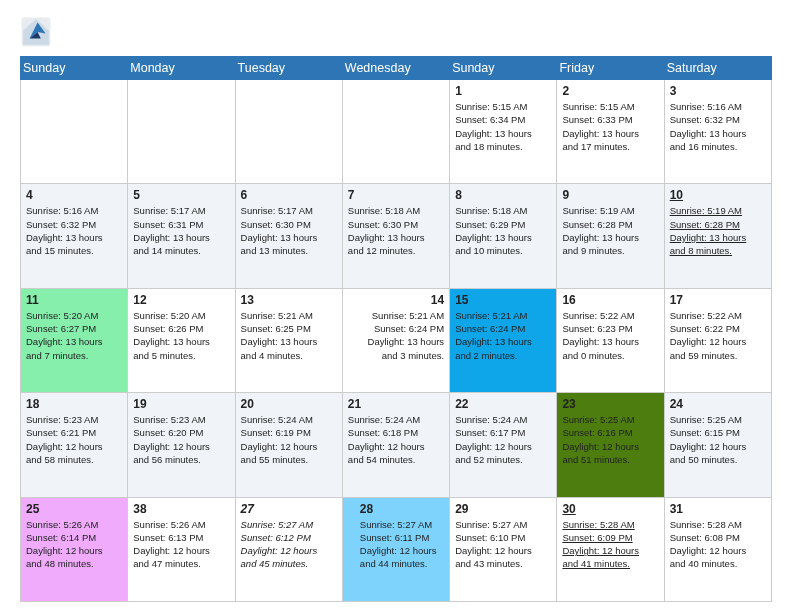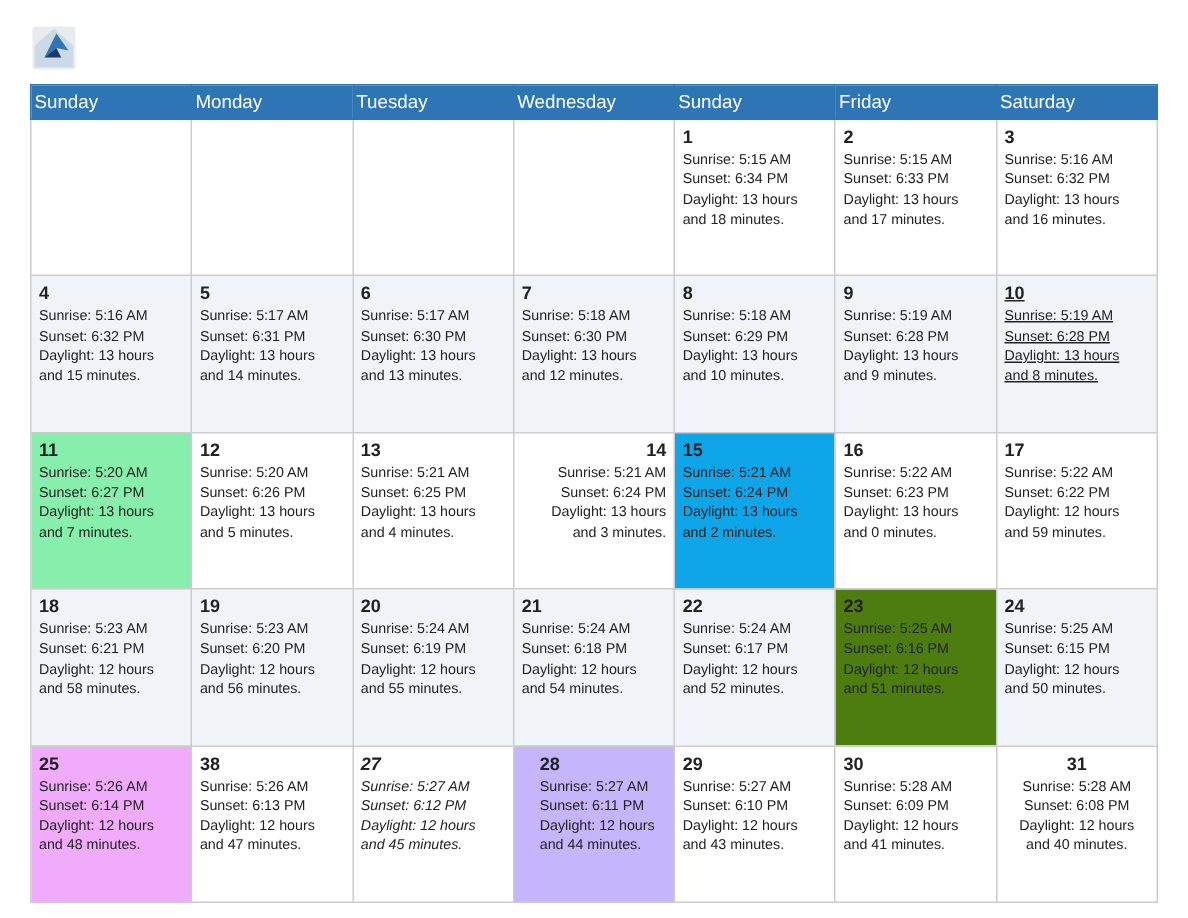--- a/index.html
+++ b/index.html
@@ -337,42 +337,42 @@
 Daylight: 12 hours
 and 47 minutes.</div>
           </td>
           <td style="background: rgb(255, 255, 255); font-style: italic;">
             <span class="day-num">27</span>
             <div class="day-info" style="white-space: pre-line;">Sunrise: 5:27 AM
 Sunset: 6:12 PM
 Daylight: 12 hours
 and 45 minutes.</div>
           </td>
-          <td style="background: #c4b5fd; padding-left: 17px;">
+          <td style="background: #7dd3fc; padding-left: 17px;">
             <span class="day-num">28</span>
             <div class="day-info" style="white-space: pre-line;">Sunrise: 5:27 AM
 Sunset: 6:11 PM
 Daylight: 12 hours
 and 44 minutes.</div>
           </td>
           <td style="background: rgb(255, 255, 255);">
             <span class="day-num">29</span>
             <div class="day-info" style="white-space: pre-line;">Sunrise: 5:27 AM
 Sunset: 6:10 PM
 Daylight: 12 hours
 and 43 minutes.</div>
           </td>
-          <td style="background: rgb(255, 255, 255);">
+          <td style="background: rgb(255, 255, 255); text-decoration: underline;">
             <span class="day-num">30</span>
             <div class="day-info" style="white-space: pre-line;">Sunrise: 5:28 AM
 Sunset: 6:09 PM
 Daylight: 12 hours
 and 41 minutes.</div>
           </td>
-          <td style="background: rgb(255, 255, 255); text-align: center;">
+          <td style="background: rgb(255, 255, 255);">
             <span class="day-num">31</span>
             <div class="day-info" style="white-space: pre-line;">Sunrise: 5:28 AM
 Sunset: 6:08 PM
 Daylight: 12 hours
 and 40 minutes.</div>
           </td>
         </tr>
       </tbody>
   </table>
 </div>

